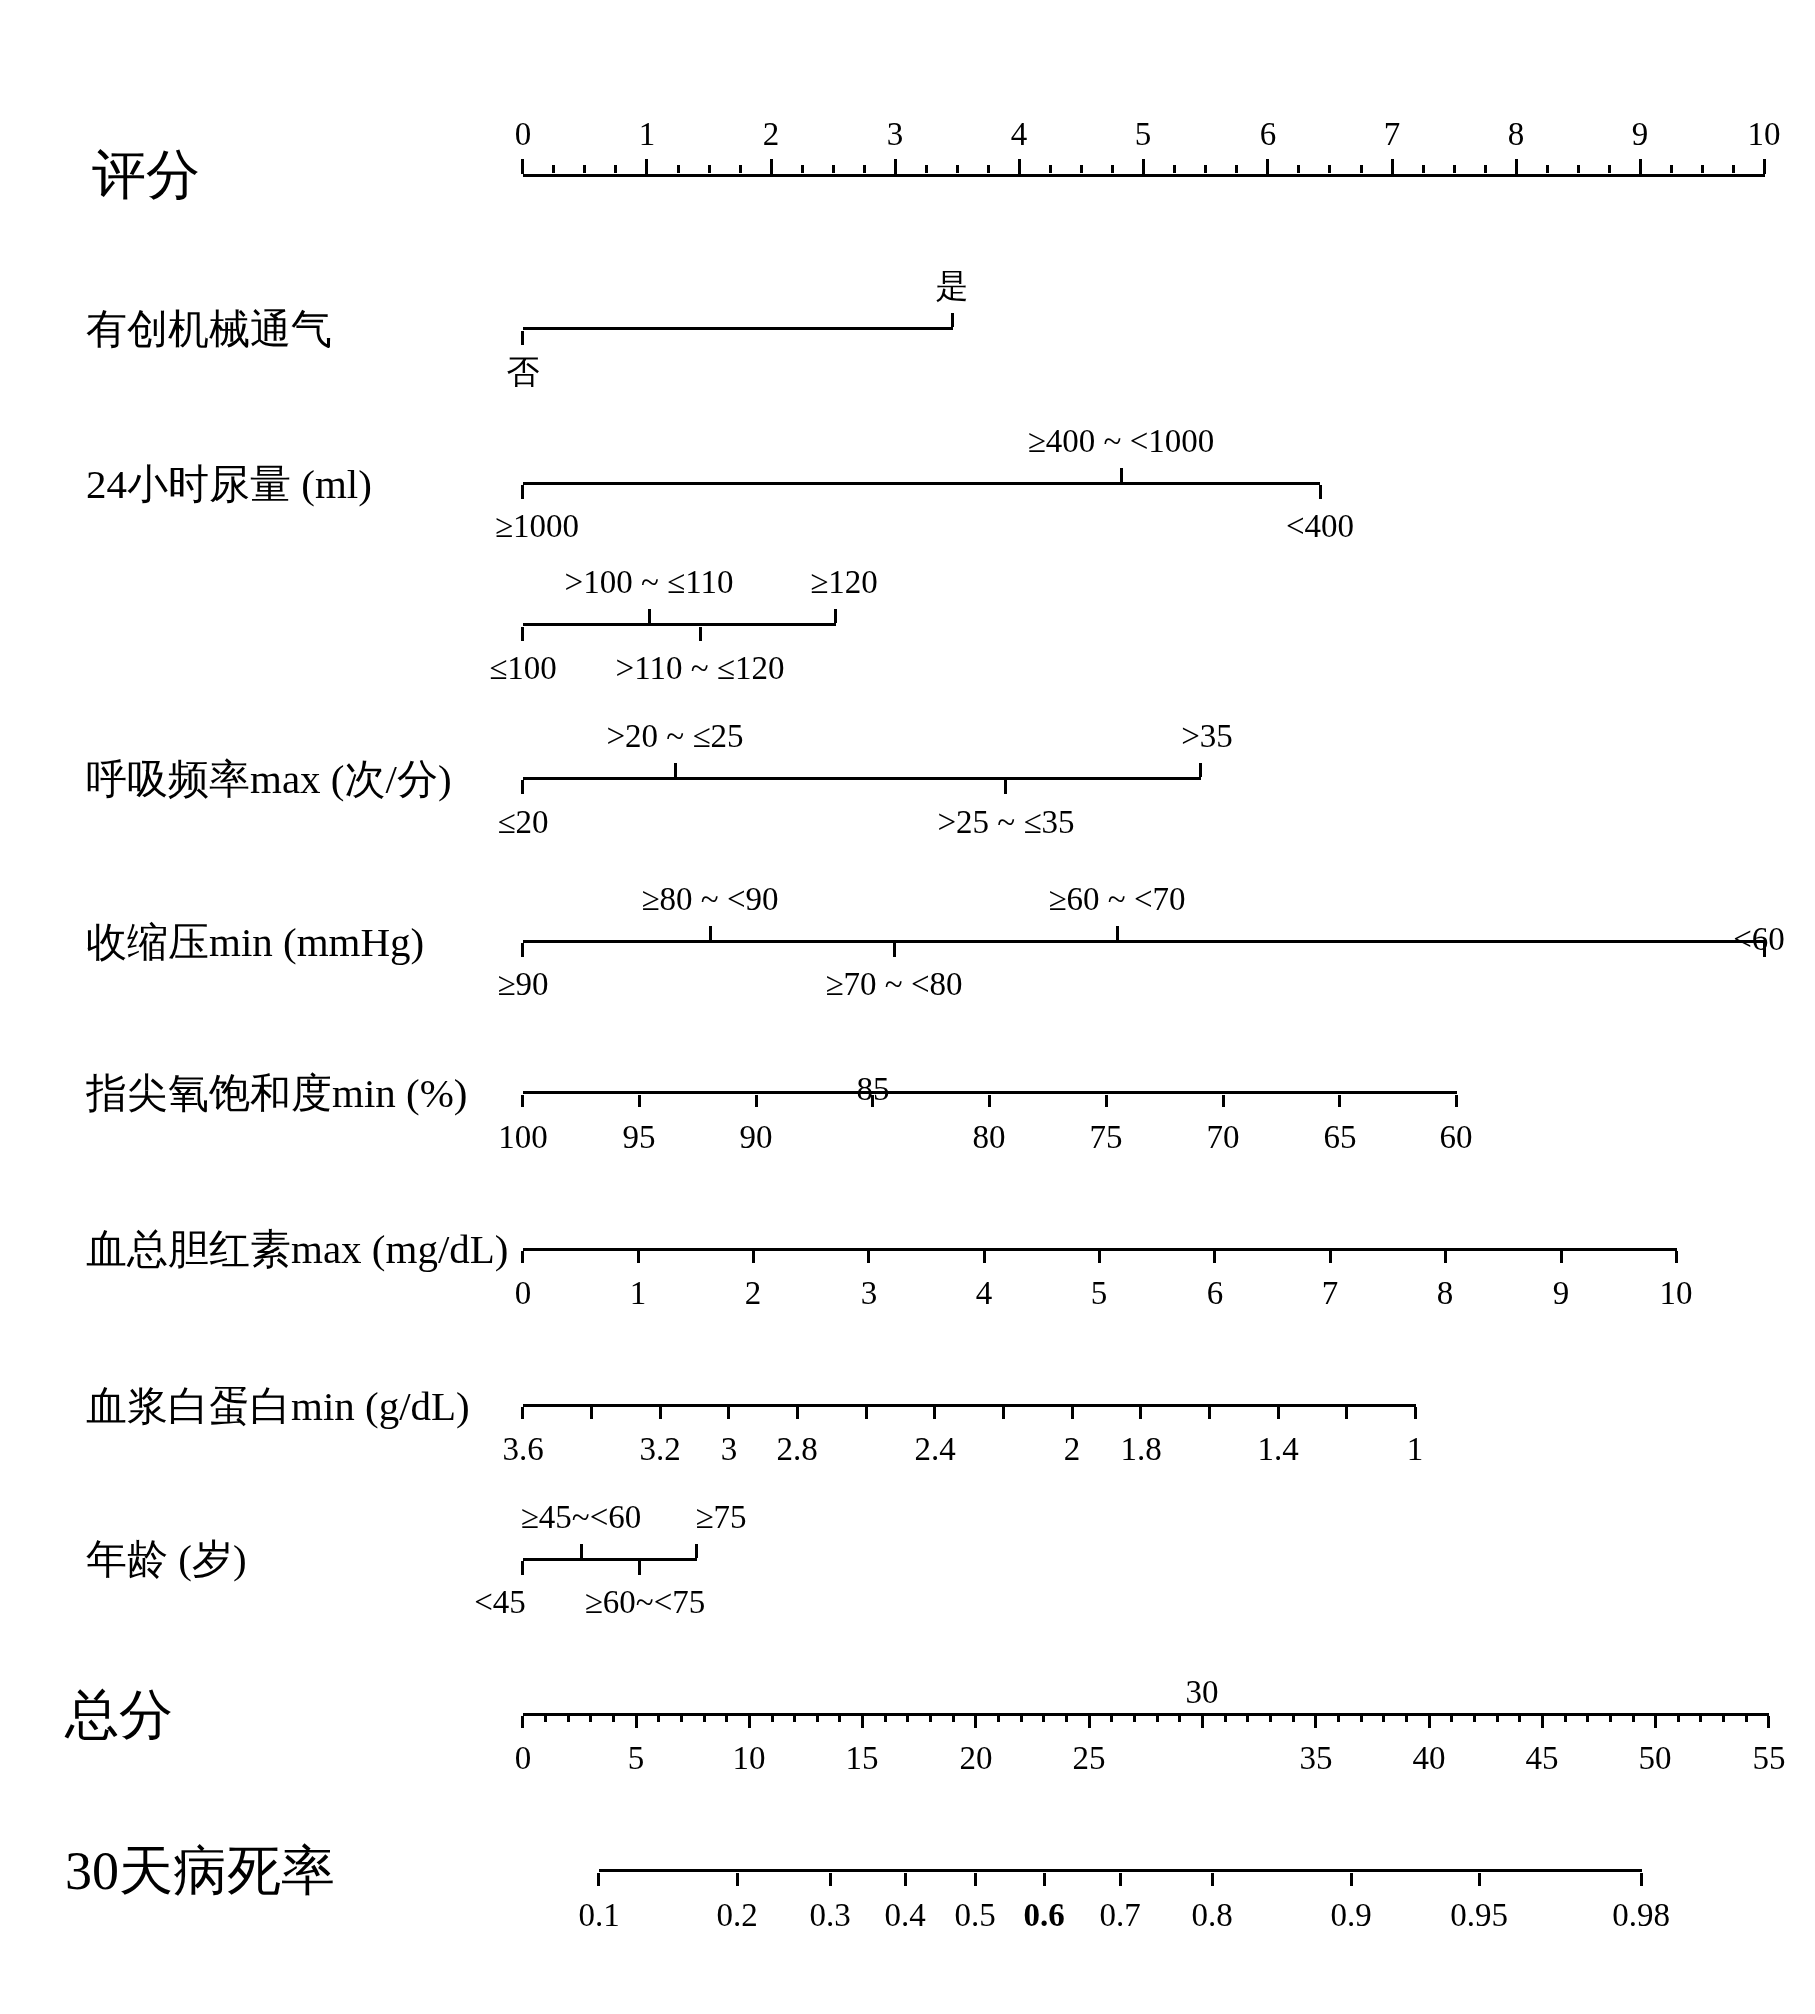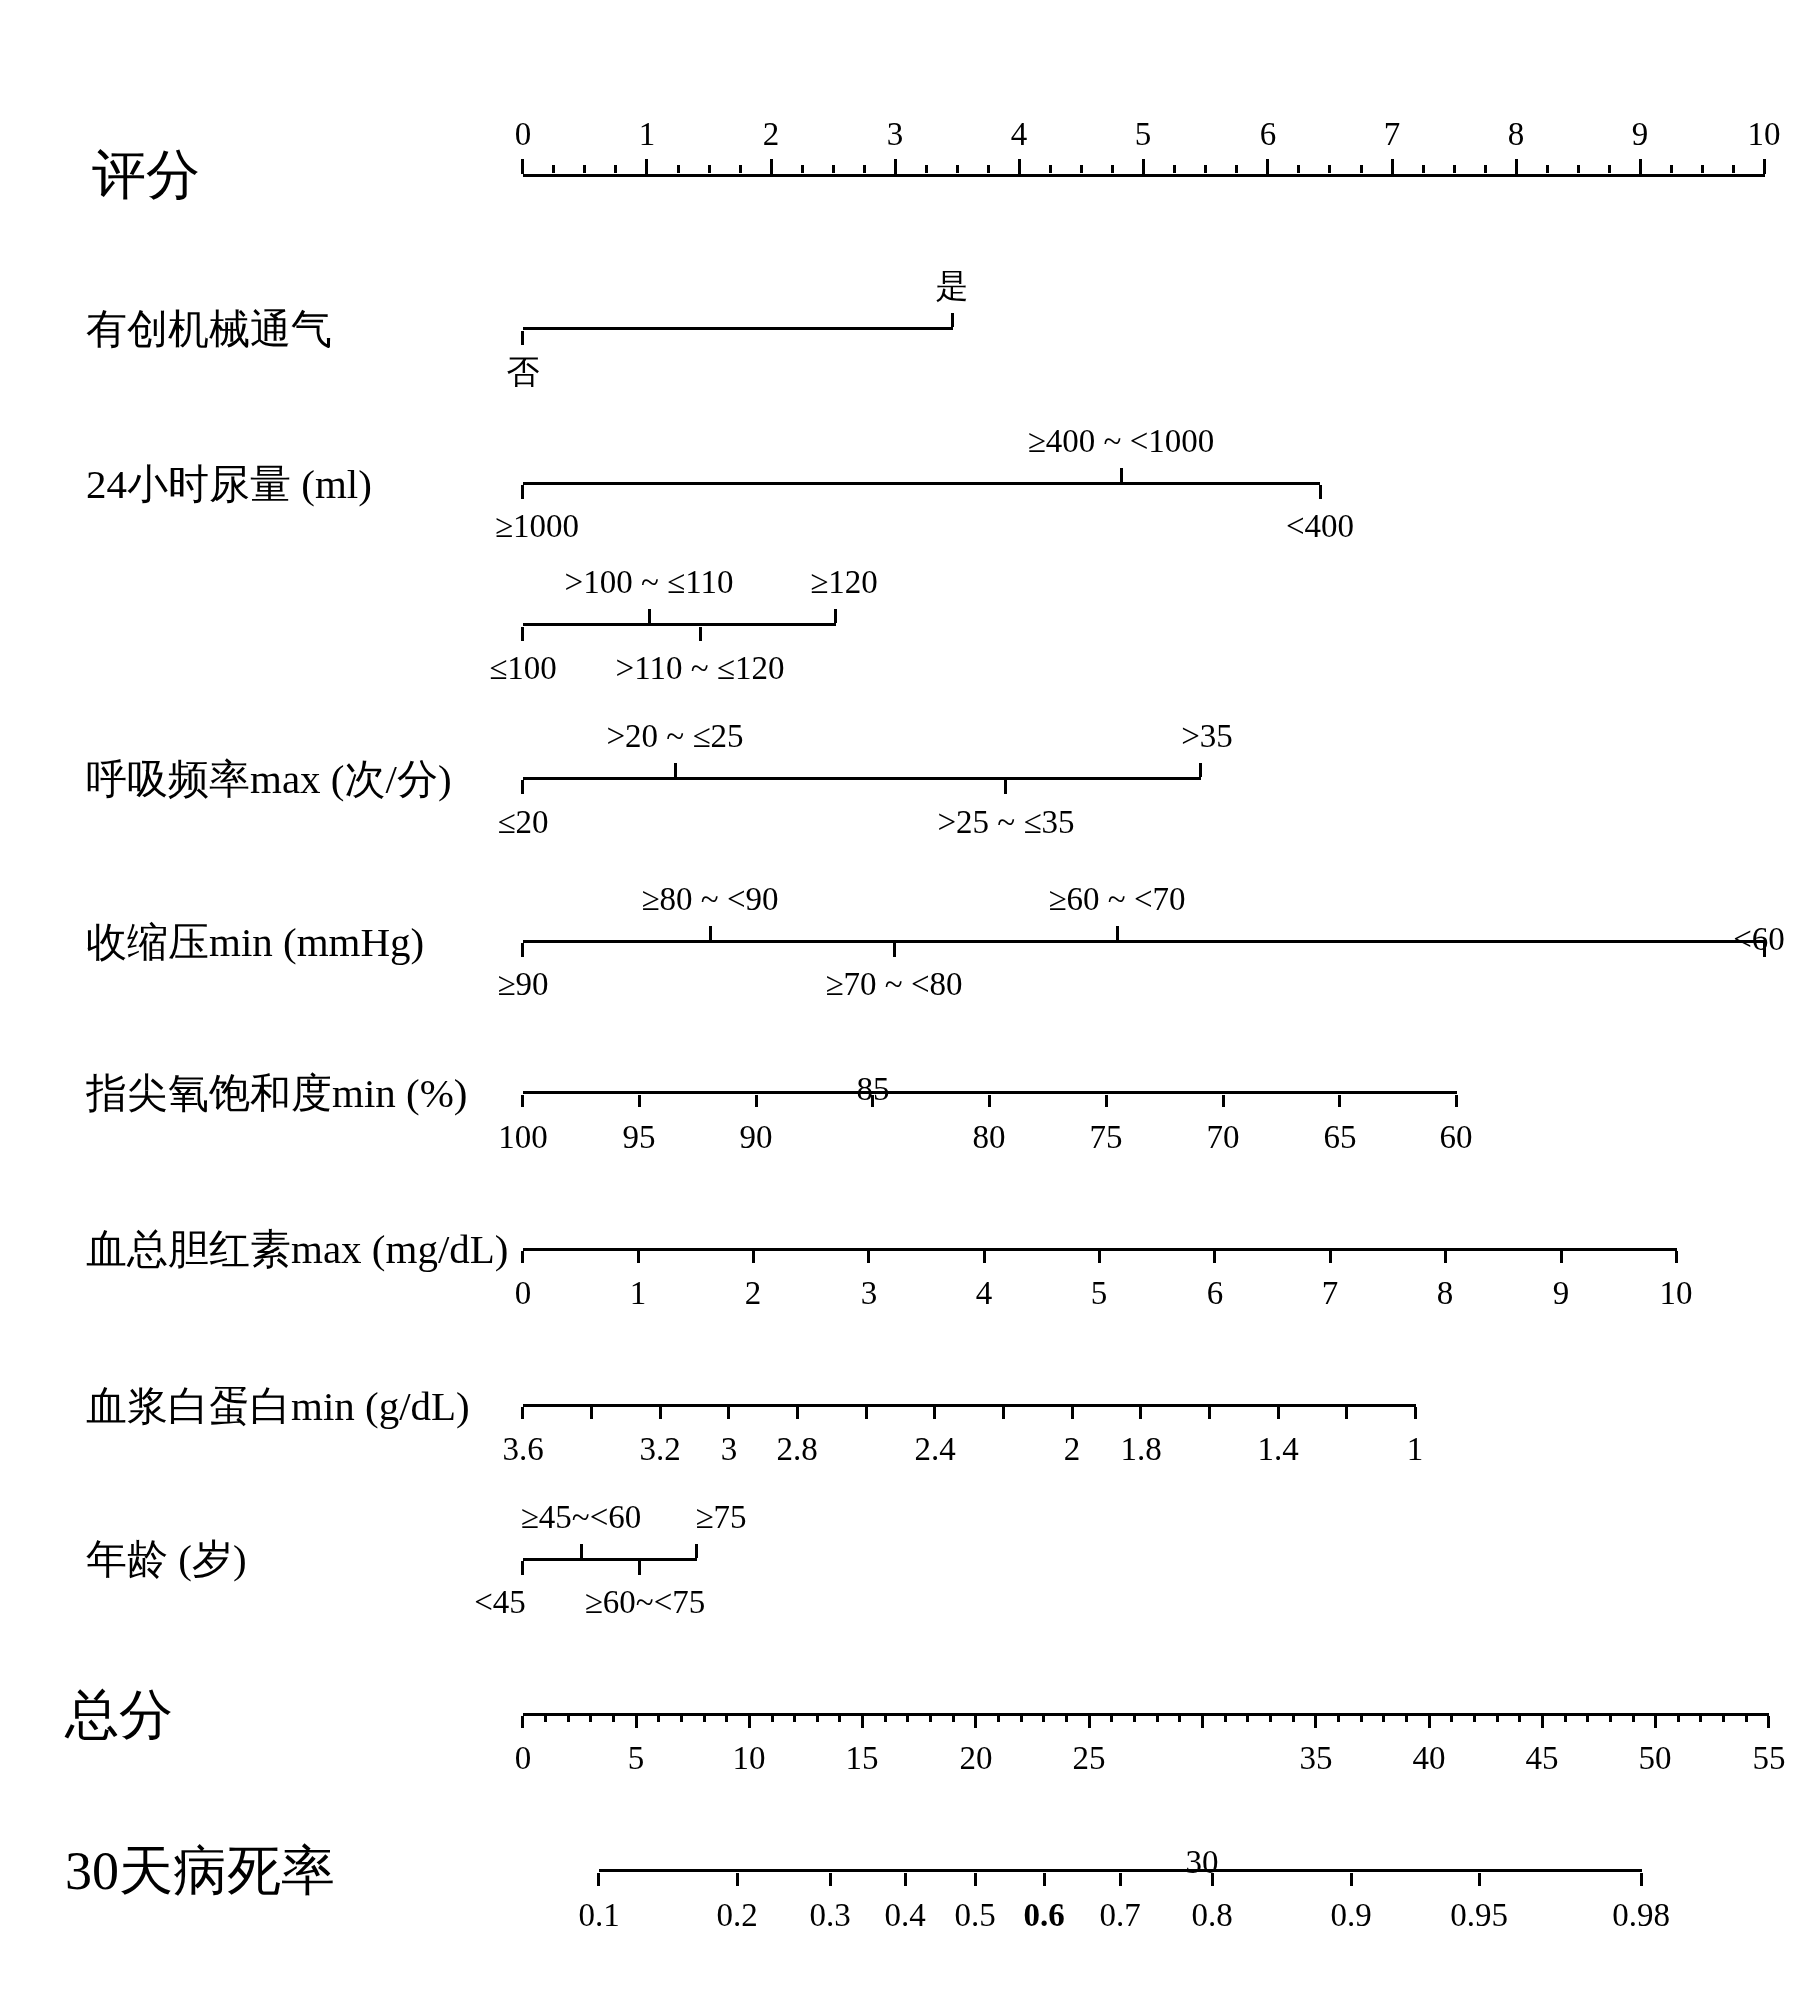--- a/index.html
+++ b/index.html
@@ -313,21 +313,21 @@
         <div class="tick" style="left: 1679px; height: 5.8px; top: 1716px;"></div>
         <div class="tick" style="left: 1702px; height: 5.8px; top: 1716px;"></div>
         <div class="tick" style="left: 1725px; height: 5.8px; top: 1716px;"></div>
         <div class="tick" style="left: 1747px; height: 11.5px; top: 1716px;"></div>
         <div class="tick-label" style="left: 503px; top: 1758px;">0</div>
         <div class="tick-label" style="left: 616px; top: 1758px;">5</div>
         <div class="tick-label" style="left: 729px; top: 1758px;">10</div>
         <div class="tick-label" style="left: 842px; top: 1758px;">15</div>
         <div class="tick-label" style="left: 956px; top: 1758px;">20</div>
         <div class="tick-label" style="left: 1069px; top: 1758px;">25</div>
-        <div class="tick-label" style="left: 1182px; top: 1862px;">30</div>
+        <div class="tick-label" style="left: 1182px; top: 1692px;">30</div>
         <div class="tick-label" style="left: 1296px; top: 1758px;">35</div>
         <div class="tick-label" style="left: 1409px; top: 1758px;">40</div>
         <div class="tick-label" style="left: 1522px; top: 1758px;">45</div>
         <div class="tick-label" style="left: 1635px; top: 1758px;">50</div>
         <div class="tick-label" style="left: 1749px; top: 1758px;">55</div>
       </div>
   </div>
   <div class="row">
     <div class="row-label large" style="left: 45px; top: 1871px;">30天病死率</div>
     <div class="axis">

